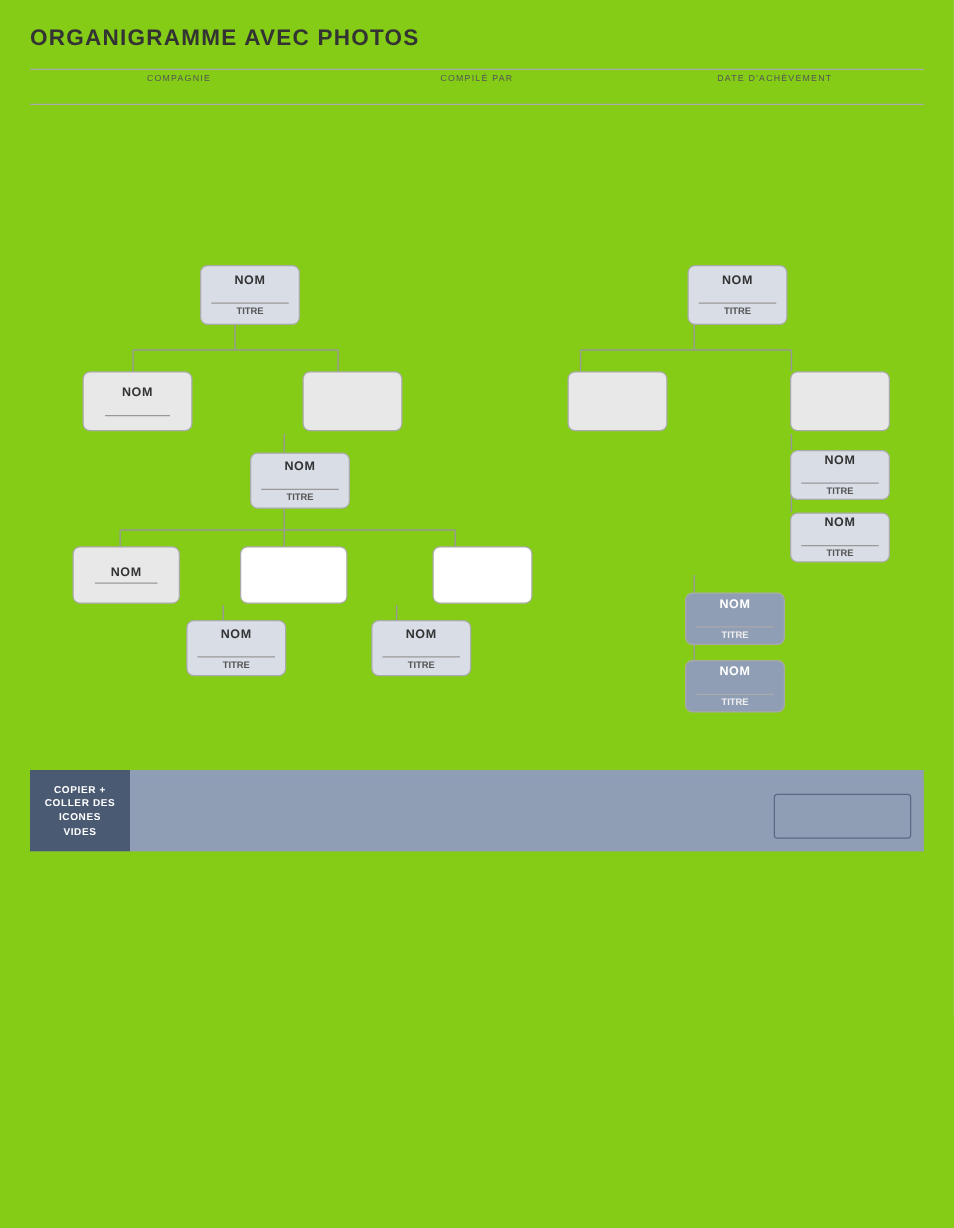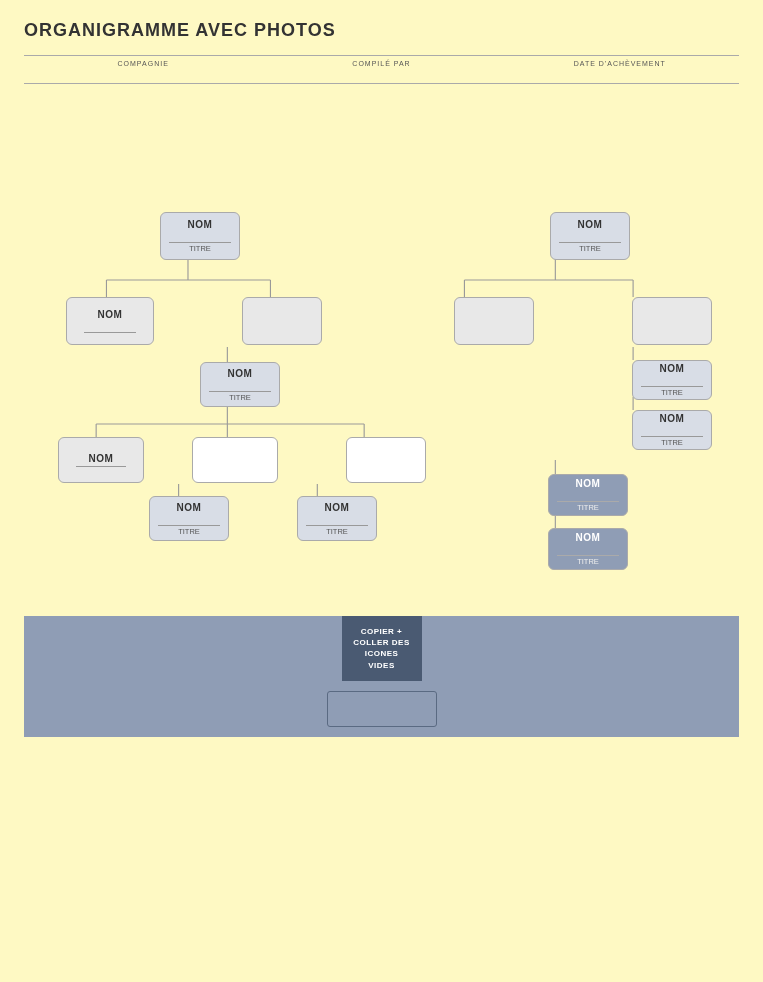--- a/index.html
+++ b/index.html
@@ -5,21 +5,21 @@
     * { box-sizing: border-box; margin: 0; padding: 0; }
     body {
       background: #c8c8c8;
       display: flex;
       justify-content: center;
       align-items: flex-start;
       min-height: 982px;
       font-family: Arial, sans-serif;
     }
     .page {
-      background: #fef9c3;
+      background: #84cc16;
       width: 763px;
       min-height: 982px;
       padding: 20px 24px 20px 24px;
       position: relative;
     }
     .page-title {
       font-size: 18px;
       font-weight: bold;
       letter-spacing: 1px;
       color: #333;
@@ -75,20 +75,21 @@
       letter-spacing: 0.5px;
       color: #333;
     }
     .node-title {
       font-size: 7.5px;
       color: #555;
       border-top: 1px solid #999;
       width: 80%;
       margin-top: 12px;
       padding-top: 1px;
+      font-weight: bold;
     }
     .node-plain {
       display: flex;
       flex-direction: column;
       align-items: center;
       justify-content: center;
       border: 1.5px solid #aaa;
       border-radius: 6px;
       background: #e8e8e8;
       font-size: 9px;
@@ -109,26 +110,25 @@
     .connector-svg {
       position: absolute;
       top: 0; left: 0;
       width: 100%;
       height: 100%;
       pointer-events: none;
     }
     
     .bottom-bar {
       display: flex;
-      align-items: center;
+      align-items: flex-end;
       margin-top: 24px;
       width: 100%;
       background: #8f9db5;
       min-height: 60px;
-      flex-direction: column;
     }
     .bottom-bar-label {
       background: #4a5a72;
       color: #fff;
       font-size: 8px;
       font-weight: bold;
       letter-spacing: 0.5px;
       padding: 10px 10px;
       display: flex;
       align-items: center;

